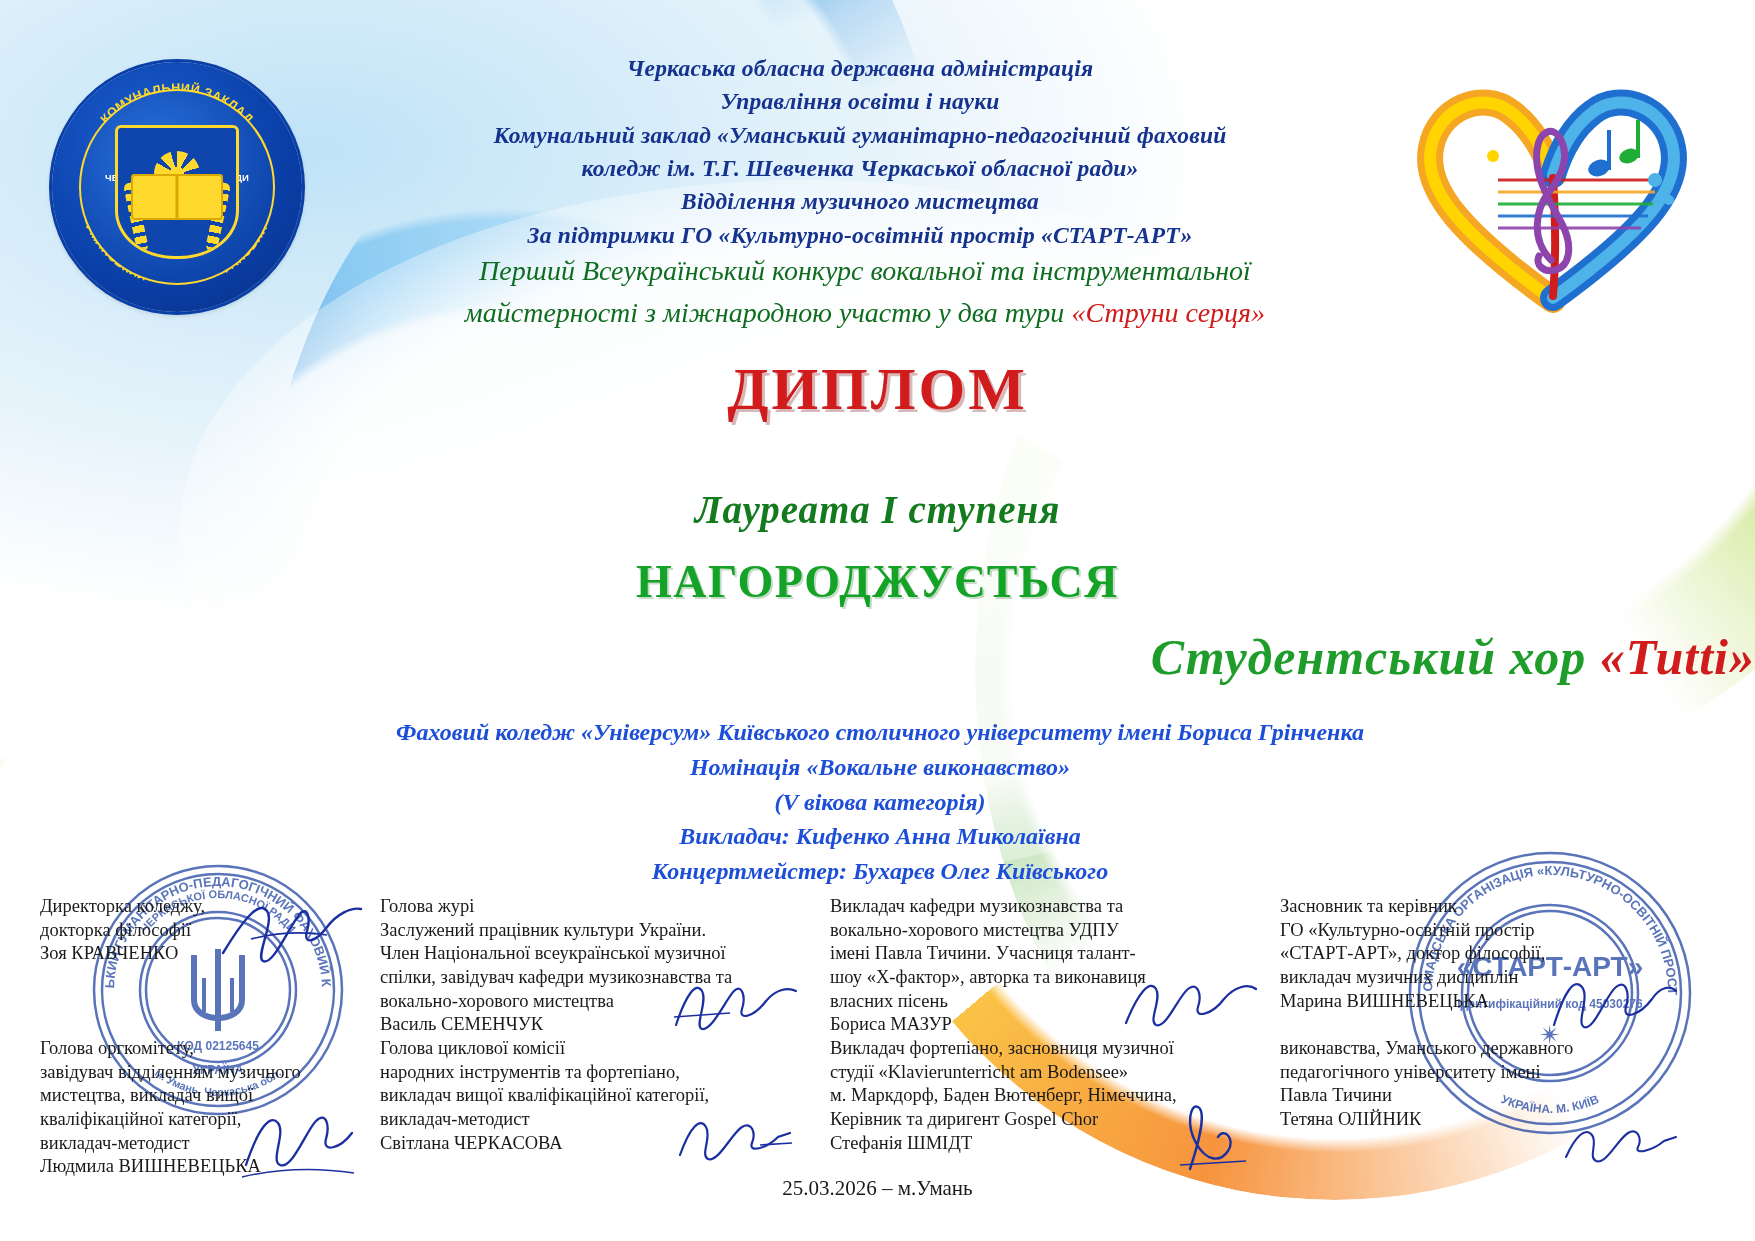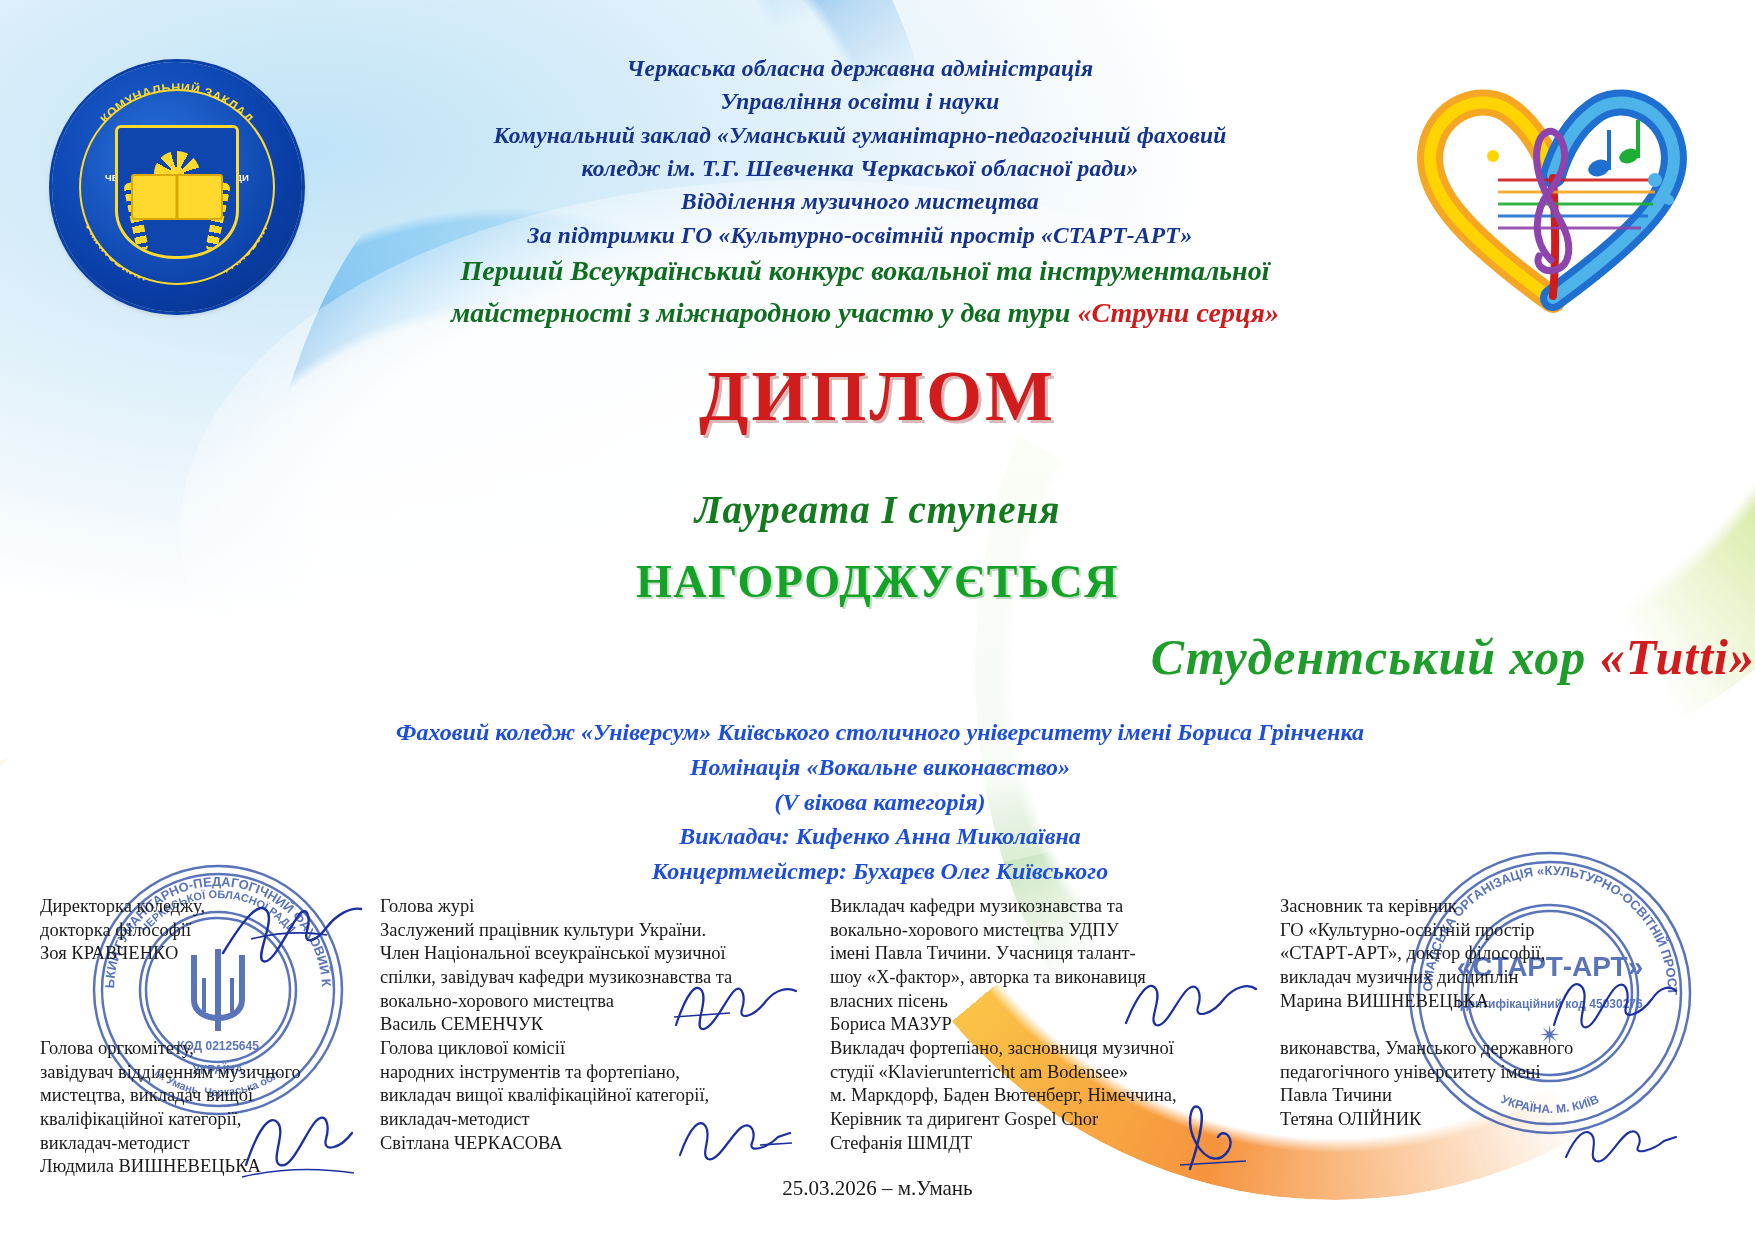--- a/index.html
+++ b/index.html
@@ -278,34 +278,34 @@
     letter-spacing: .2px;
   }
   .contest-block {
     position: absolute;
     left: 250px; top: 250px;
     width: 1230px;
     text-align: center;
     color: #0f6d1f;
     font-family: "Liberation Serif", serif;
     font-style: italic;
-    font-weight: bold;
+    font-weight: normal;
     font-size: 28px;
     line-height: 1.5;
   }
   .contest-block .quoted { color: #d11a1a; }
 
   .diploma-title {
     position: absolute;
     left: 0; top: 355px;
     width: 1755px;
     text-align: center;
     font-family: "Liberation Serif", serif;
     font-weight: bold;
-    font-size: 72px;
+    font-size: 60px;
     letter-spacing: 3px;
     color: #d01c1c;
     text-shadow: 3px 3px 0 rgba(120,0,0,.28);
   }
   .laureate {
     position: absolute;
     left: 0; top: 487px;
     width: 1755px;
     text-align: center;
     font-family: "Liberation Serif", serif;

